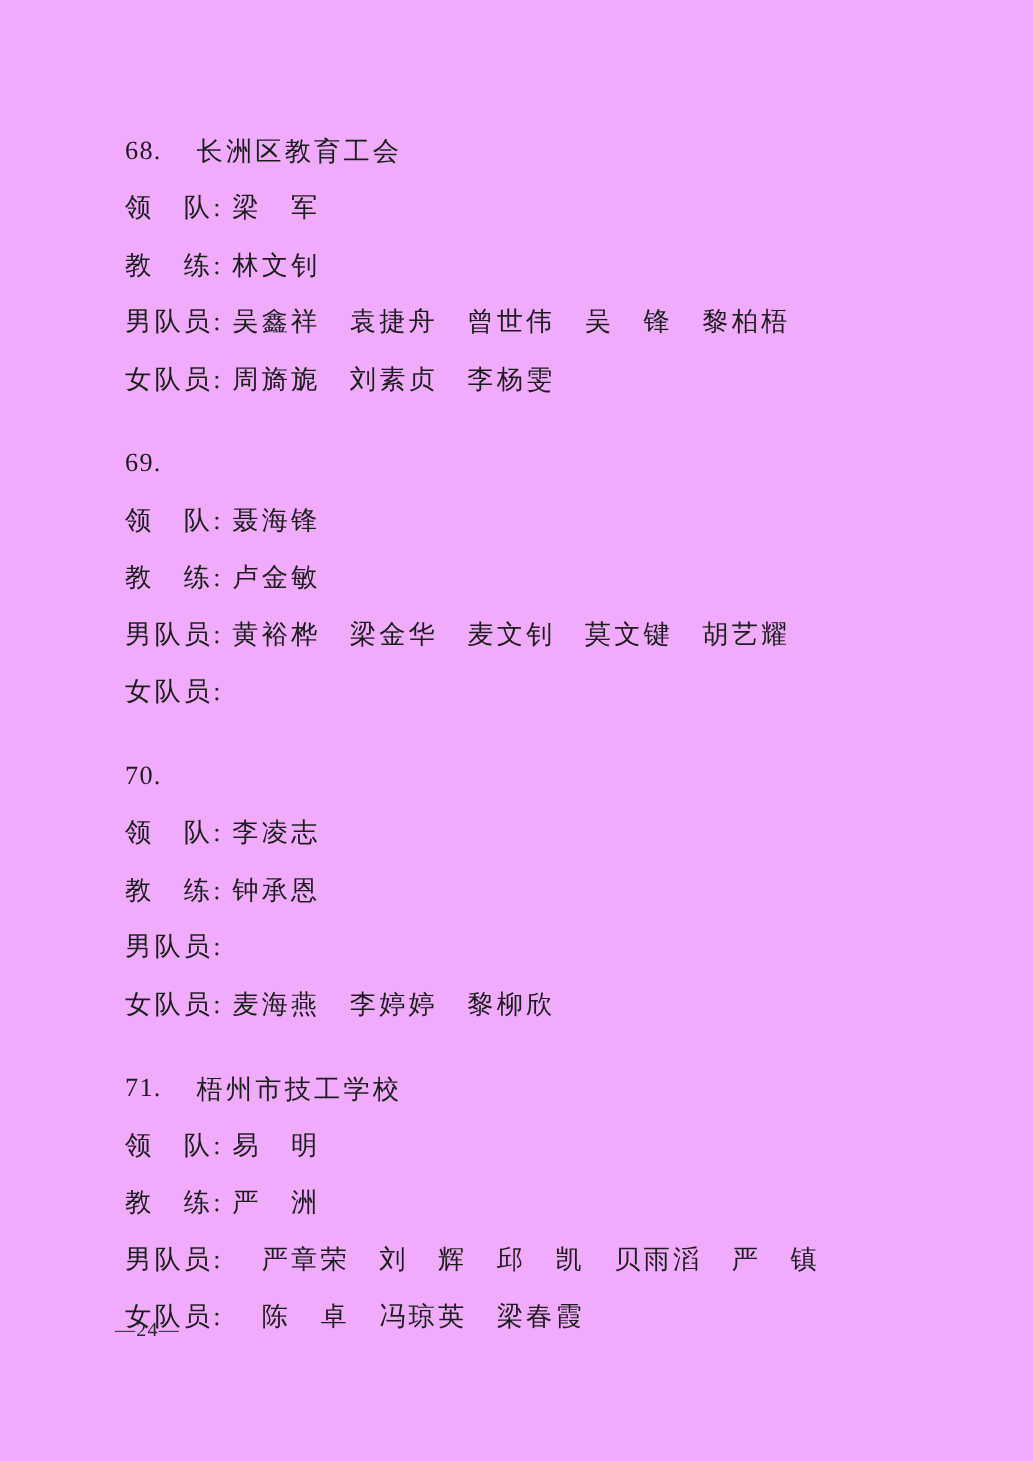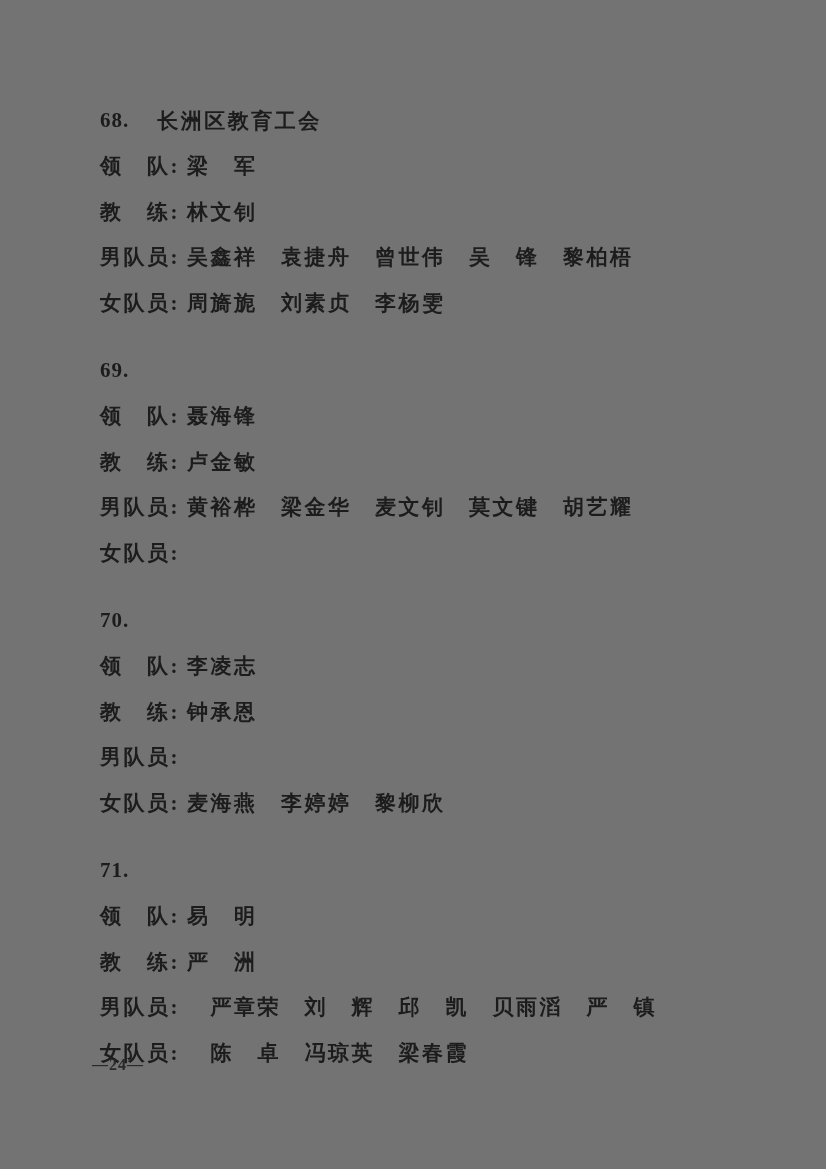--- a/index.html
+++ b/index.html
@@ -4,21 +4,21 @@
 <style>
   html, body { margin: 0; padding: 0; }
   body {
     width: 826px; height: 1169px;
     background: #ffffff;
     position: relative;
     font-family: "Liberation Serif", "DejaVu Serif", serif;
     color: #1c1c1c;
     overflow: hidden;
   }
-  .page { position: absolute; inset: 0; background: #737373; font-weight: bold; }
+  .page { position: absolute; inset: 0; background: #f0abfc; }
   .content { position: absolute; left: 100px; top: 98px; right: 40px; }
   .team { margin-bottom: 22.5px; }
   .line {
     height: 45.5px;
     display: flex;
     align-items: center;
     font-size: 21px;
     letter-spacing: 2.5px;
     white-space: pre;
   }
@@ -102,20 +102,21 @@
       </div>
       <div class="line row">
         <span class="label">女队员:</span>
         <span class="value">麦海燕　李婷婷　黎柳欣</span>
       </div>
     </section>
 
     <section class="team">
       <div class="line heading">
         <span class="num">71.</span>
+        <span class="title">梧州市技工学校</span>
       </div>
       <div class="line row">
         <span class="label">领　队:</span>
         <span class="value">易　明</span>
       </div>
       <div class="line row">
         <span class="label">教　练:</span>
         <span class="value">严　洲</span>
       </div>
       <div class="line row">

